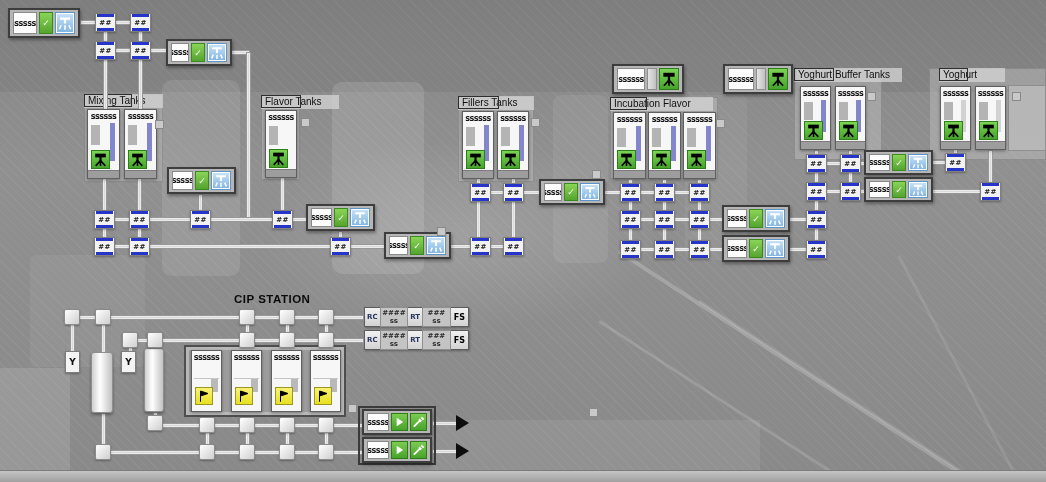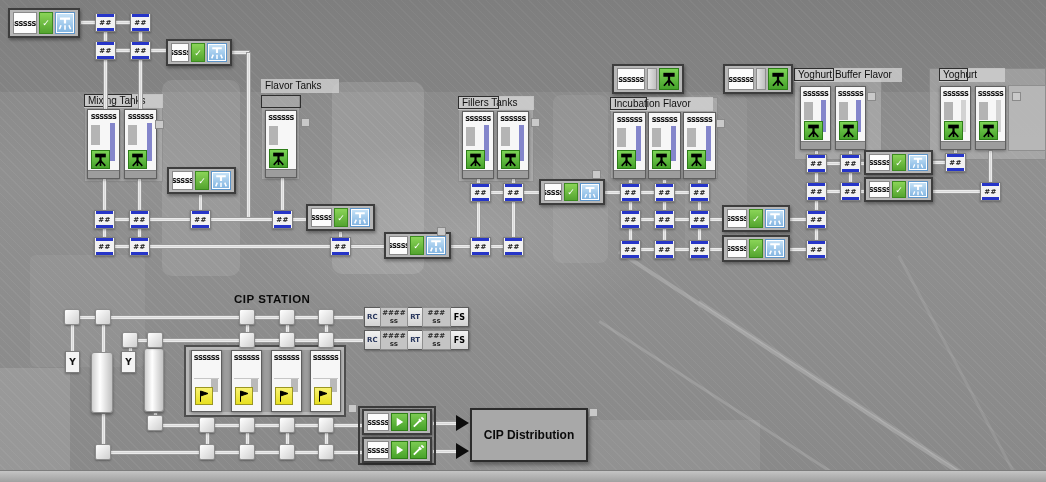--- a/index.html
+++ b/index.html
@@ -86,46 +86,43 @@
   <div class="decor" style="left:30px;top:255px;width:115px;height:112px;background:rgba(255,255,255,.06);border-radius:6px"></div>
   <div class="decor" style="left:0;top:368px;width:70px;height:102px;background:rgba(255,255,255,.12)"></div>
   <div class="decor" style="left:430px;top:420px;width:330px;height:50px;background:rgba(255,255,255,.07)"></div>
   <div class="decor" style="left:620px;top:250px;width:540px;height:4px;background:rgba(255,255,255,.20);transform:rotate(33deg);transform-origin:left top"></div>
   <div class="decor" style="left:600px;top:320px;width:520px;height:3px;background:rgba(255,255,255,.15);transform:rotate(33deg);transform-origin:left top"></div>
   <div class="decor" style="left:700px;top:300px;width:480px;height:3px;background:rgba(255,255,255,.13);transform:rotate(33deg);transform-origin:left top"></div>
   <div class="decor" style="left:900px;top:255px;width:400px;height:3px;background:rgba(255,255,255,.10);transform:rotate(62deg);transform-origin:left top"></div>
   <div class="decor bottombar"></div>
 
   <div class="ciplabel" style="left:234px;top:293px">CIP STATION</div>
-  <div class="cipdist abs" style="left:470px;top:408px;width:118px;height:54px">
-    <span>CIP Distribution</span>
-  </div>
 <div class="gpanel abs" style="left: 84px; top: 94px; width: 79px; height: 88px;"></div>
     <div class="gbar abs" style="left: 84px; top: 94px; width: 79px; height: 14px;">
       <div class="glabel">Mixing Tanks</div>
     </div>
     <div class="gtab abs" style="left: 84px; top: 94px; width: 48px; height: 13px;"></div>
     <div class="gpanel abs" style="left: 261px; top: 95px; width: 39px; height: 85px;"></div>
-    <div class="gbar abs" style="left: 261px; top: 79px; width: 78px; height: 14px;">
+    <div class="gbar abs" style="left: 261px; top: 95px; width: 78px; height: 14px;">
       <div class="glabel">Flavor Tanks</div>
     </div>
     <div class="gtab abs" style="left: 261px; top: 95px; width: 40px; height: 13px;"></div>
     <div class="gpanel abs" style="left: 458px; top: 96px; width: 76px; height: 86px;"></div>
     <div class="gbar abs" style="left: 458px; top: 96px; width: 76px; height: 14px;">
       <div class="glabel">Fillers Tanks</div>
     </div>
     <div class="gtab abs" style="left: 458px; top: 96px; width: 41px; height: 13px;"></div>
     <div class="gpanel abs" style="left: 610px; top: 97px; width: 108px; height: 82px;"></div>
     <div class="gbar abs" style="left: 610px; top: 97px; width: 103px; height: 14px;">
       <div class="glabel">Incubation Flavor</div>
     </div>
     <div class="gtab abs" style="left: 610px; top: 97px; width: 37px; height: 13px;"></div>
     <div class="gpanel abs" style="left: 794px; top: 68px; width: 88px; height: 92px;"></div>
     <div class="gbar abs" style="left: 794px; top: 68px; width: 108px; height: 14px;">
-      <div class="glabel">Yoghurt Buffer Flavor</div>
+      <div class="glabel">Yoghurt Buffer Tanks</div>
     </div>
     <div class="gtab abs" style="left: 794px; top: 68px; width: 40px; height: 13px;"></div>
     <div class="gpanel abs" style="left: 929px; top: 68px; width: 117px; height: 92px;"></div>
     <div class="gbar abs" style="left: 939px; top: 68px; width: 66px; height: 14px;">
       <div class="glabel">Yoghurt</div>
     </div>
     <div class="gtab abs" style="left: 939px; top: 68px; width: 29px; height: 13px;"></div>
     <div class="block abs" style="left: 1008px; top: 85px; width: 38px; height: 66px;"></div>
     <div class="pipe abs" style="left: 80px; top: 20px; width: 70px; height: 5px;"></div>
     <div class="pipe abs" style="left: 103px; top: 22px; width: 5px; height: 30px;"></div>

